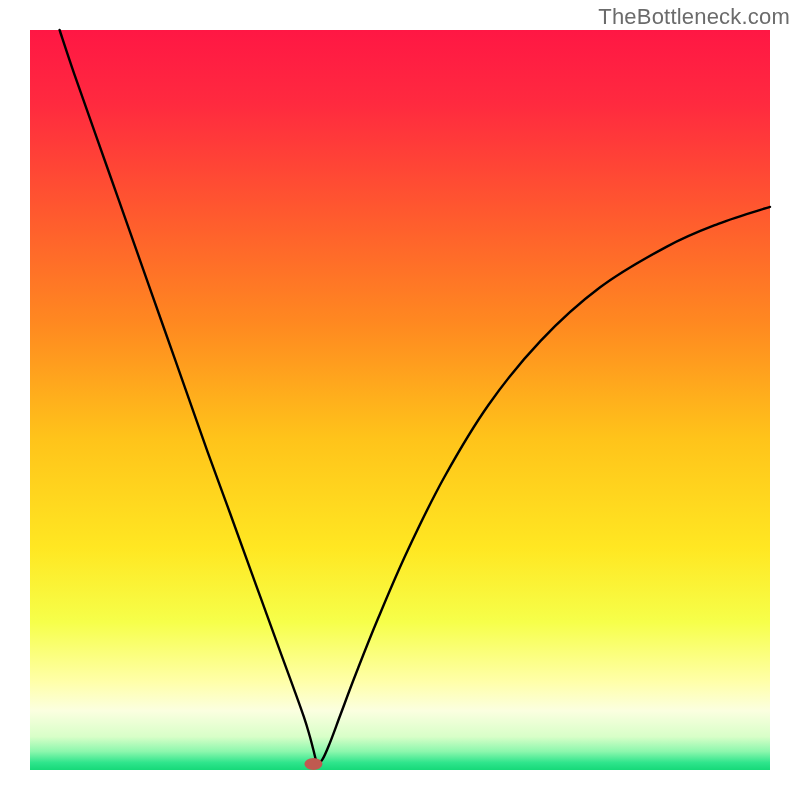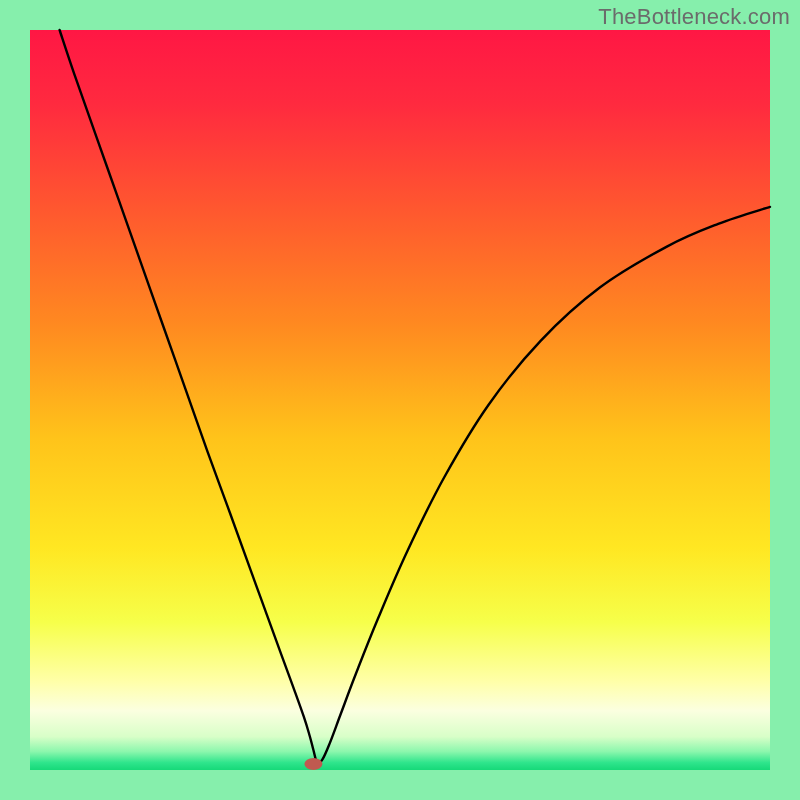--- a/index.html
+++ b/index.html
@@ -8,21 +8,21 @@
     width: 800px;
     height: 800px;
     overflow: hidden;
     background: #000;
     font-family: Arial, Helvetica, sans-serif;
   }
   .frame {
     position: relative;
     width: 800px;
     height: 800px;
-    background: #86efac;
+    background: #ffffff;
   }
   .watermark {
     position: absolute;
     top: 4px;
     right: 10px;
     color: #6b6b6b;
     font-size: 22px;
     font-weight: 500;
     letter-spacing: 0.2px;
     z-index: 5;

